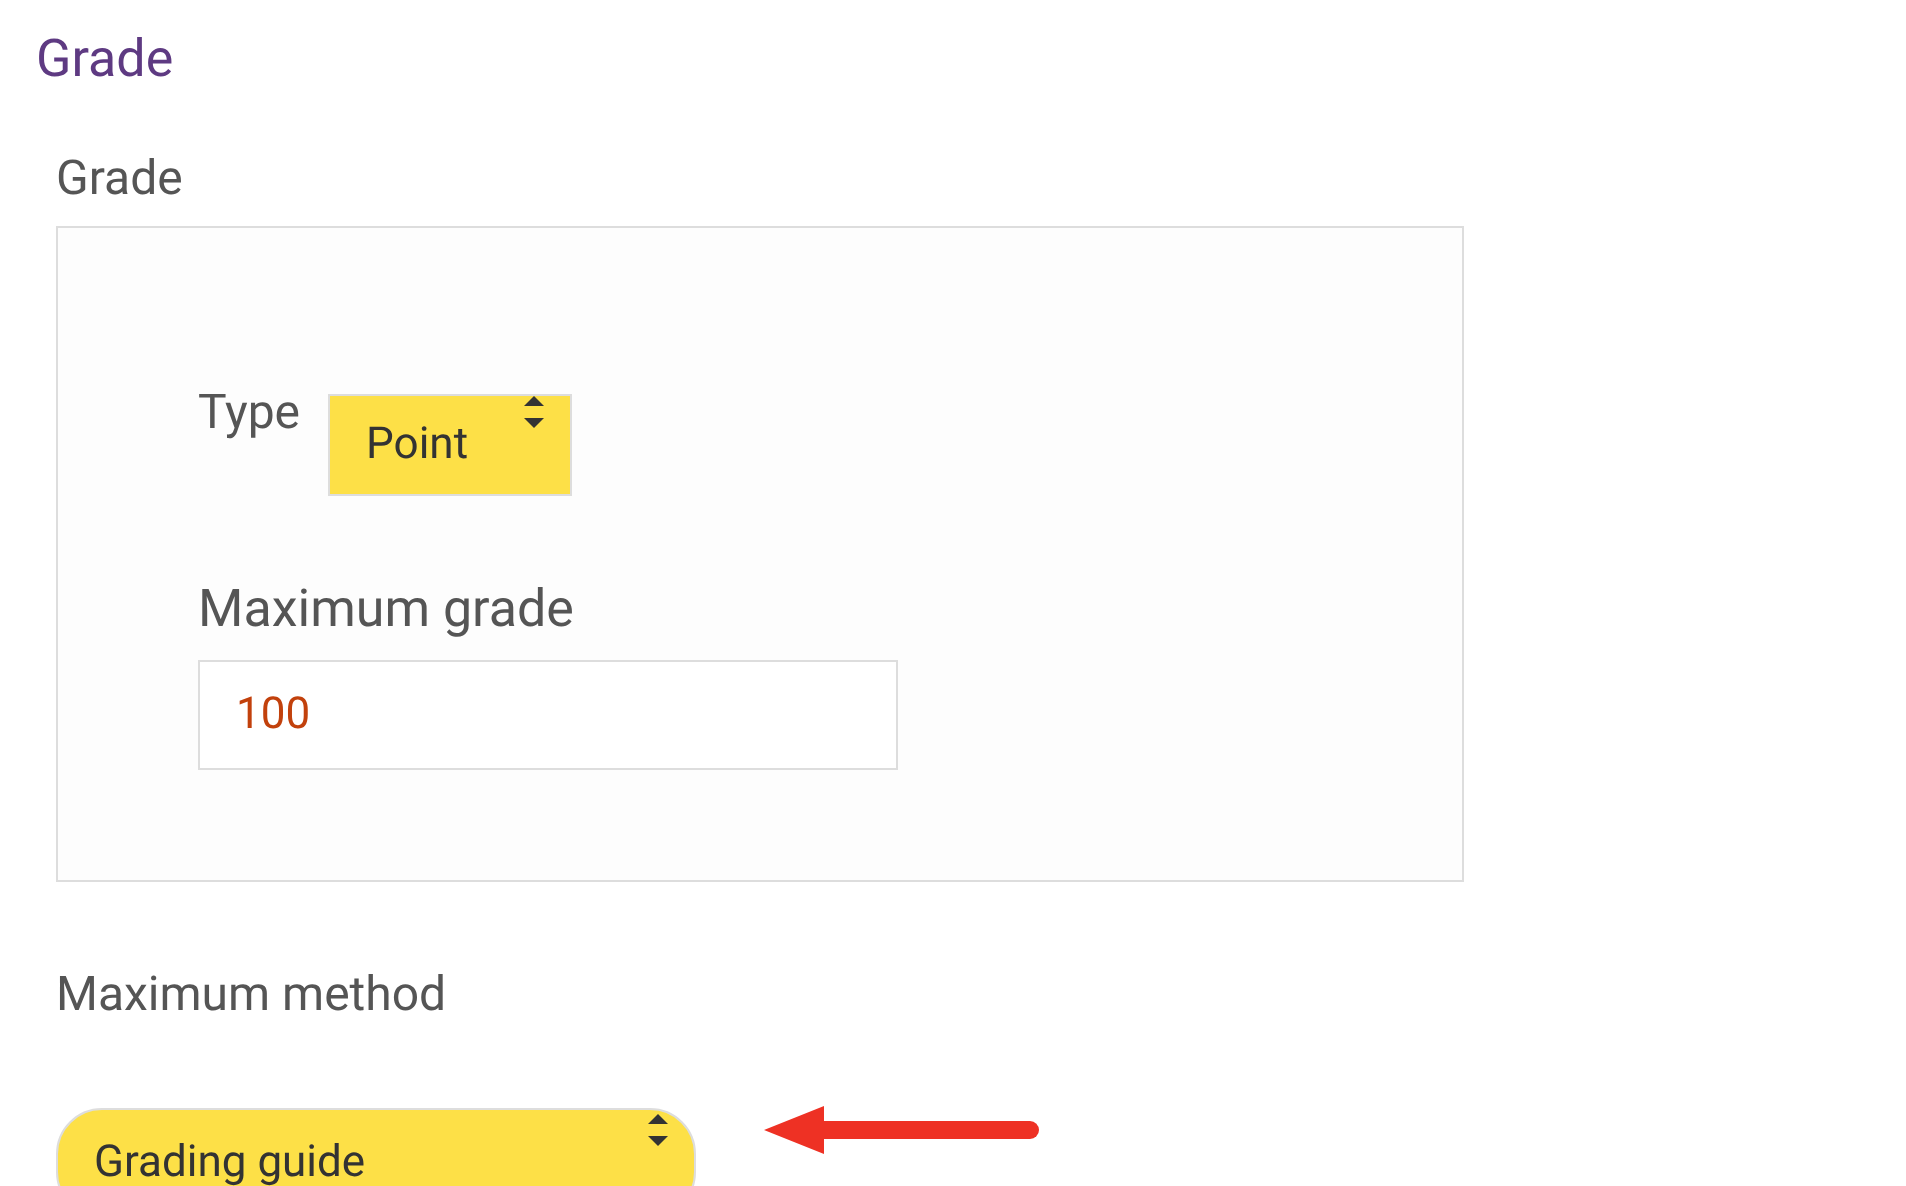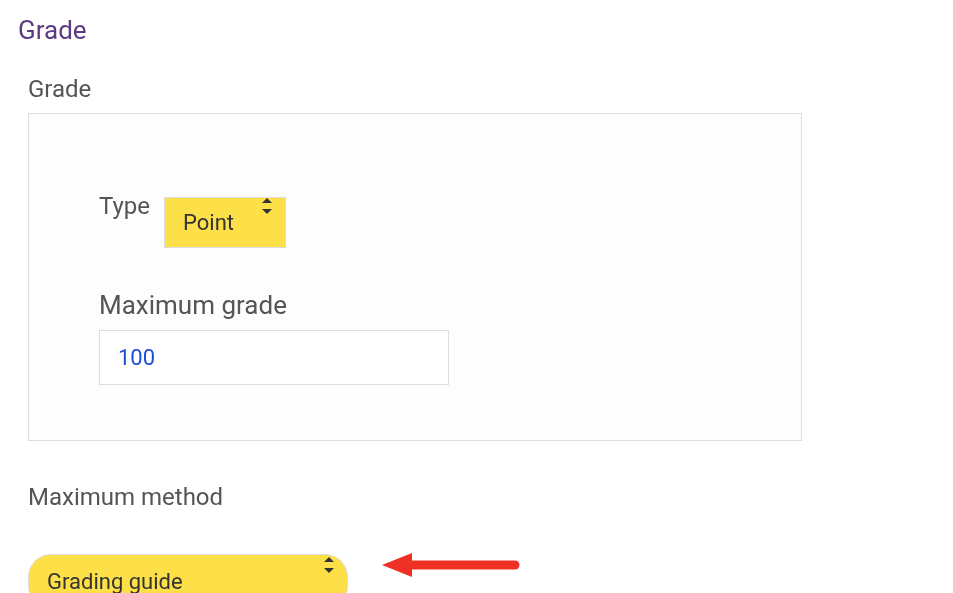--- a/index.html
+++ b/index.html
@@ -26,21 +26,21 @@
     .field-label {
       color: #555;
       font-size: 24px;
       font-weight: 400;
       margin-bottom: 10px;
     }
     .grade-fieldset {
       border: 1px solid #ddd;
       background: #fdfdfd;
       padding: 50px 70px 55px 70px;
-      width: 774px;
+      width: 704px;
       margin-bottom: 42px;
     }
     .type-row {
       display: flex;
       align-items: center;
       gap: 14px;
       margin-bottom: 42px;
     }
     .inline-label {
       color: #555;
@@ -94,21 +94,21 @@
     }
     .up-down-icon::after {
       bottom: 0;
       border-top: 5px solid #333;
     }
     .text-input {
       border: 1px solid #ddd;
       background: #fff;
       padding: 14px 18px;
       font-size: 22px;
-      color: #1d4ed8;
+      color: #c2410c;
       width: 350px;
       font-family: inherit;
     }
     .grading-method-select {
       width: 320px;
       padding: 14px 44px 14px 18px;
       border-radius: 23px;
     }
     .method-row {
       display: flex;

